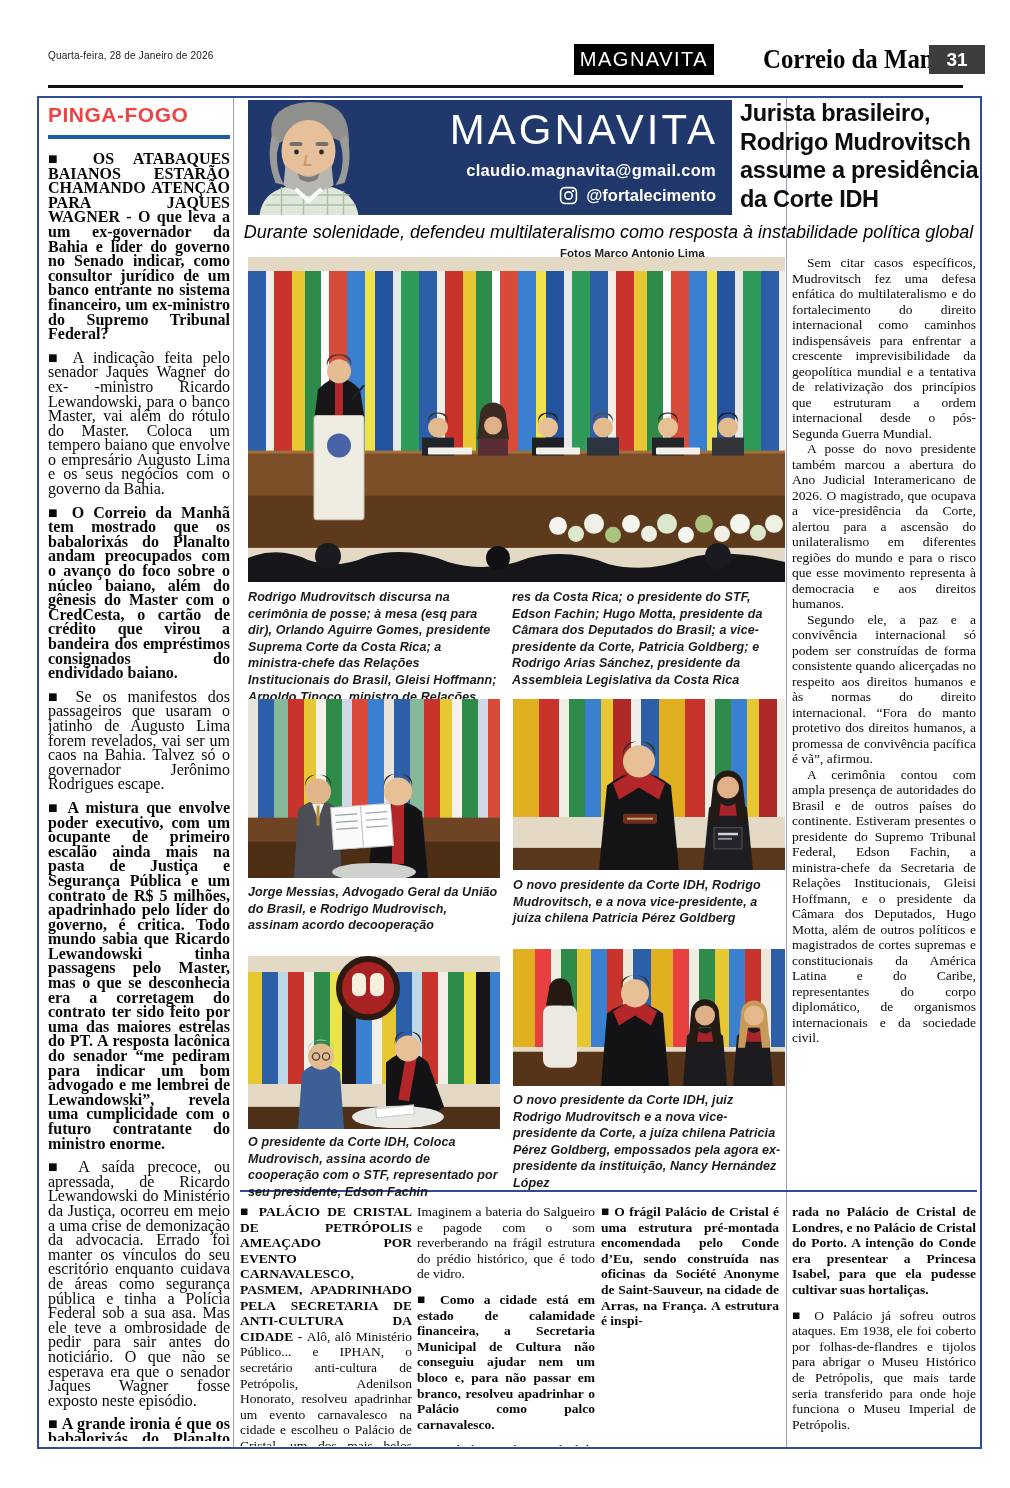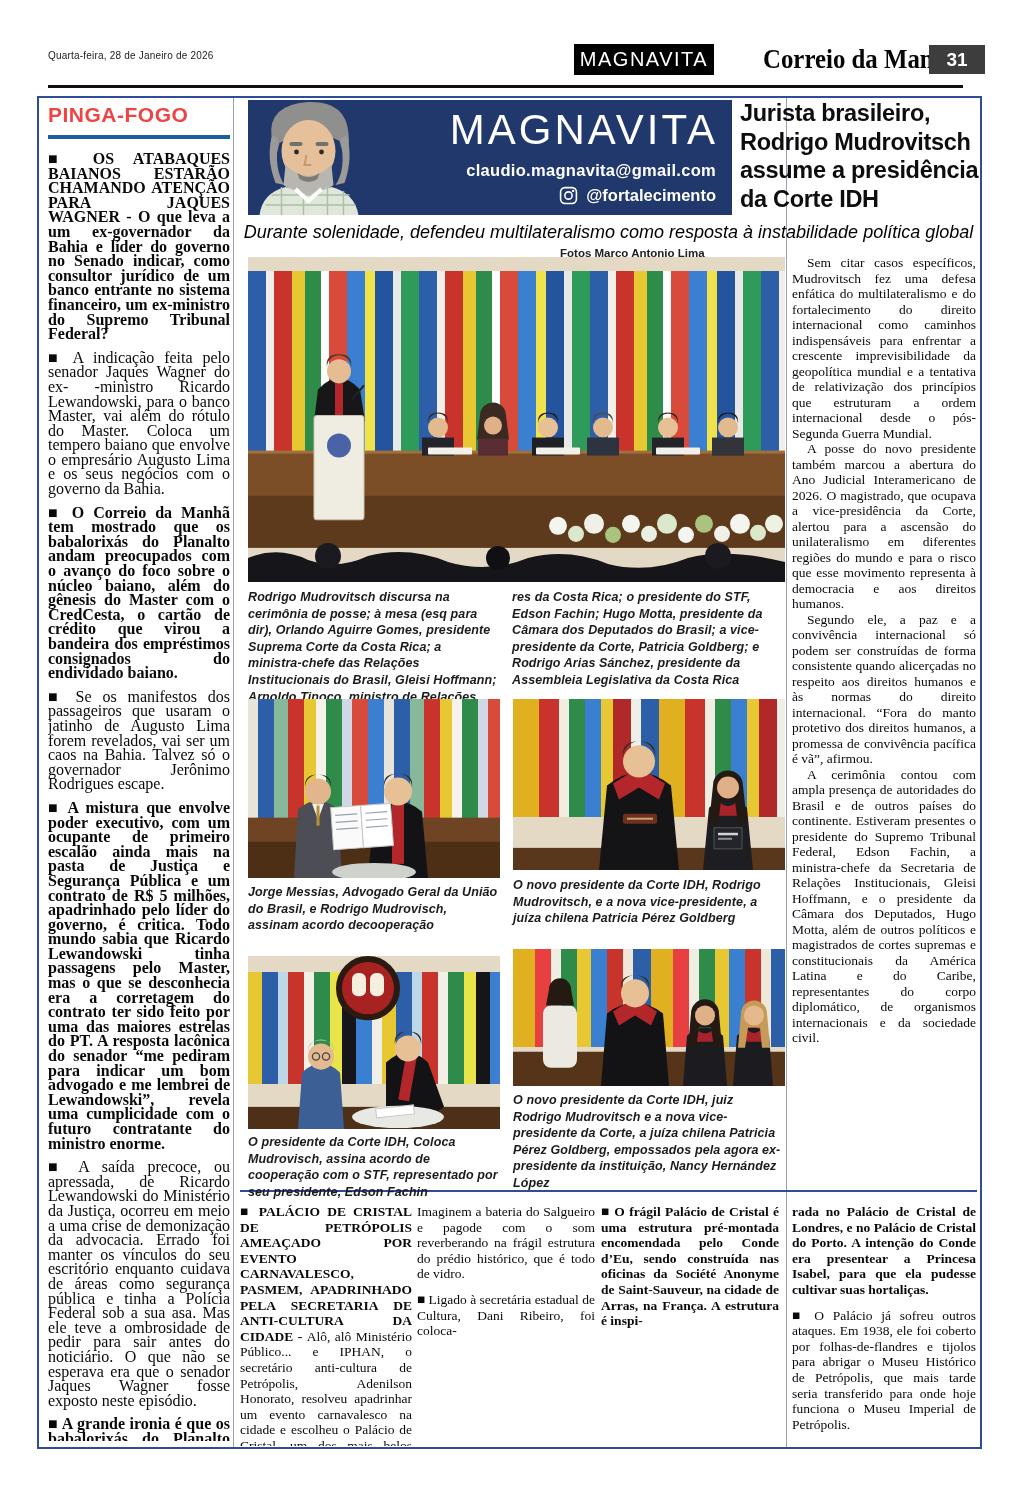--- a/index.html
+++ b/index.html
@@ -291,20 +291,21 @@
   <p>A posse do novo presidente também marcou a abertura do Ano Judicial Interamericano de 2026. O magistrado, que ocupava a vice-presidência da Corte, alertou para a ascensão do unilateralismo em diferentes regiões do mundo e para o risco que esse movimento representa à democracia e aos direitos humanos.</p>
   <p>Segundo ele, a paz e a convivência internacional só podem ser construídas de forma consistente quando alicerçadas no respeito aos direitos humanos e às normas do direito internacional. “Fora do manto protetivo dos direitos humanos, a promessa de convivência pacífica é vã”, afirmou.</p>
   <p>A cerimônia contou com ampla presença de autoridades do Brasil e de outros países do continente. Estiveram presentes o presidente do Supremo Tribunal Federal, Edson Fachin, a ministra-chefe da Secretaria de Relações Institucionais, Gleisi Hoffmann, e o presidente da Câmara dos Deputados, Hugo Motta, além de outros políticos e magistrados de cortes supremas e constitucionais da América Latina e do Caribe, representantes do corpo diplomático, de organismos internacionais e da sociedade civil.</p>
 </div>
 
 <div class="bcol" id="bc1">
   <p><b>■ PALÁCIO DE CRISTAL DE PETRÓPOLIS AMEAÇADO POR EVENTO CARNAVALESCO, PASMEM, APADRINHADO PELA SECRETARIA DE ANTI-CULTURA DA CIDADE - </b><span>Alô, alô Ministério Público... e IPHAN, o secretário anti-cultura de Petrópolis, Adenilson Honorato, resolveu apadrinhar um evento carnavalesco na cidade e escolheu o Palácio de Cristal, um dos mais belos cartões postais da cidade.</span></p>
 </div>
 <div class="bcol" id="bc2">
   <p>Imaginem a bateria do Salgueiro e pagode com o som reverberando na frágil estrutura do prédio histórico, que é todo de vidro.</p>
+  <p class="b">■ Como a cidade está em estado de calamidade financeira, a Secretaria Municipal de Cultura não conseguiu ajudar nem um bloco e, para não passar em branco, resolveu apadrinhar o Palácio como palco carnavalesco.</p>
   <p>■ Ligado à secretária estadual de Cultura, Dani Ribeiro, foi coloca-</p>
 </div>
 <div class="bcol" id="bc3">
   <p class="b">■ O frágil Palácio de Cristal é uma estrutura pré-montada encomendada pelo Conde d’Eu, sendo construída nas oficinas da Société Anonyme de Saint-Sauveur, na cidade de Arras, na França. A estrutura é inspi-</p>
 </div>
 <div class="bcol" id="bc4">
   <p class="b">rada no Palácio de Cristal de Londres, e no Palácio de Cristal do Porto. A intenção do Conde era presentear a Princesa Isabel, para que ela pudesse cultivar suas hortaliças.</p>
   <p>■ O Palácio já sofreu outros ataques. Em 1938, ele foi coberto por folhas-de-flandres e tijolos para abrigar o Museu Histórico de Petrópolis, que mais tarde seria transferido para onde hoje funciona o Museu Imperial de Petrópolis.</p>
 </div>
 

